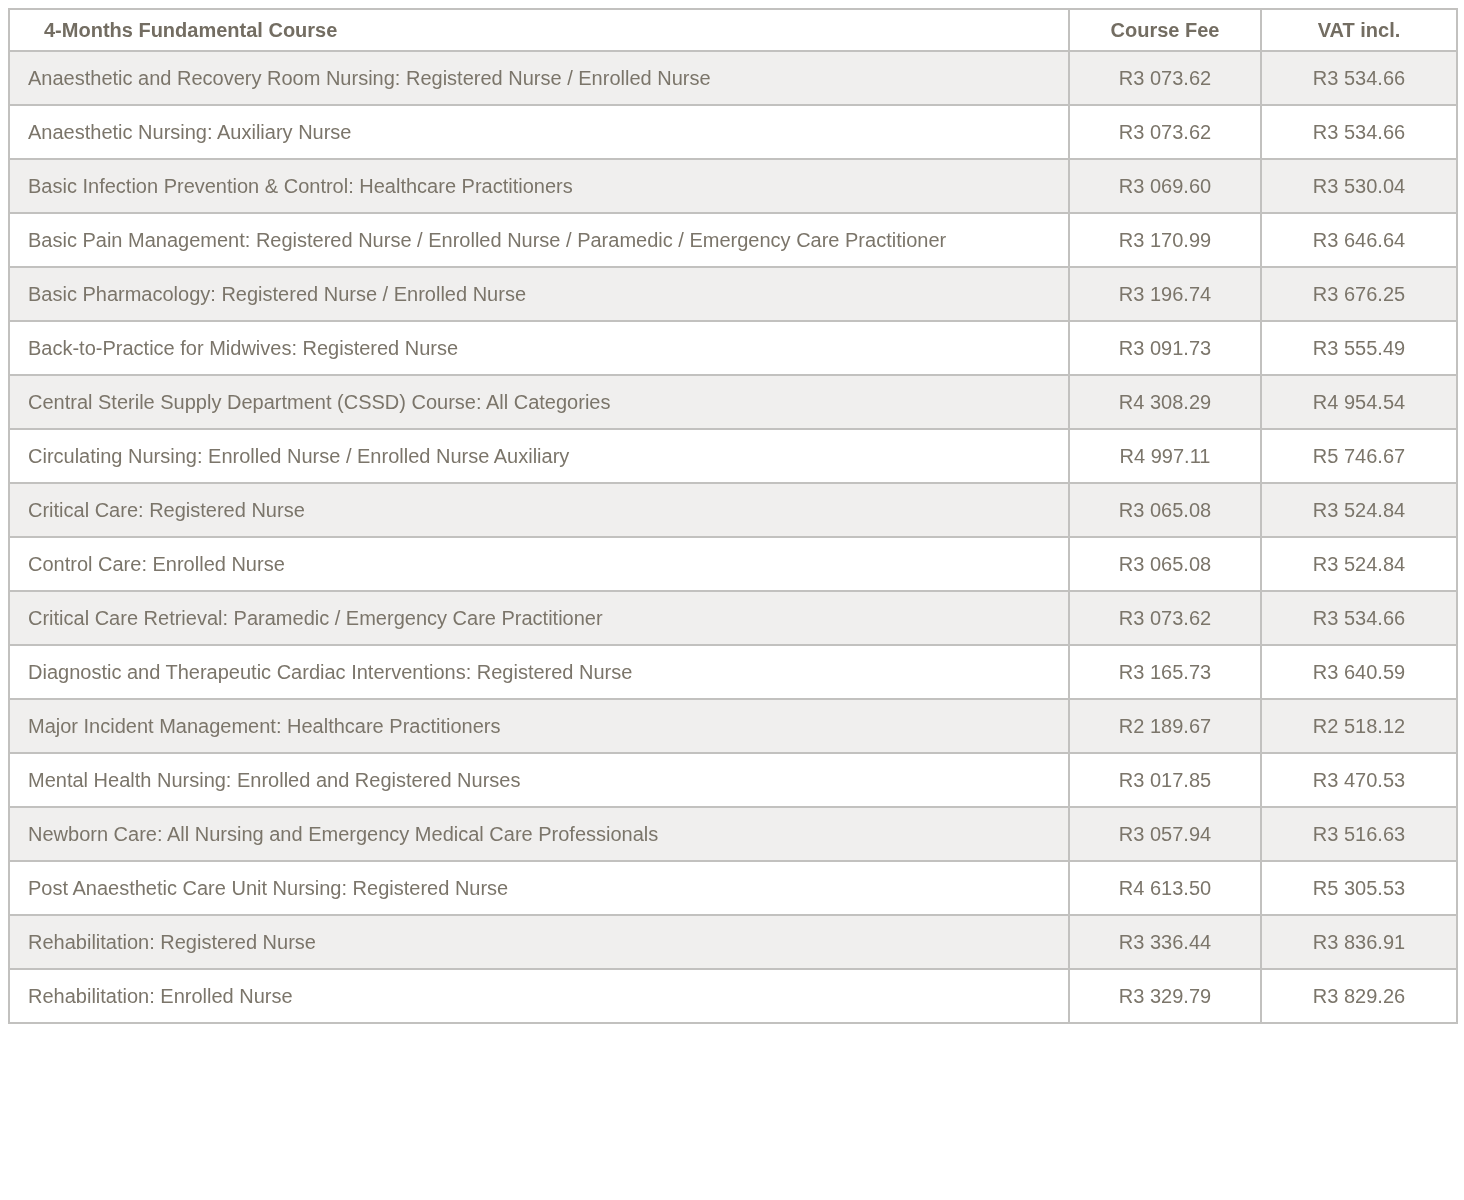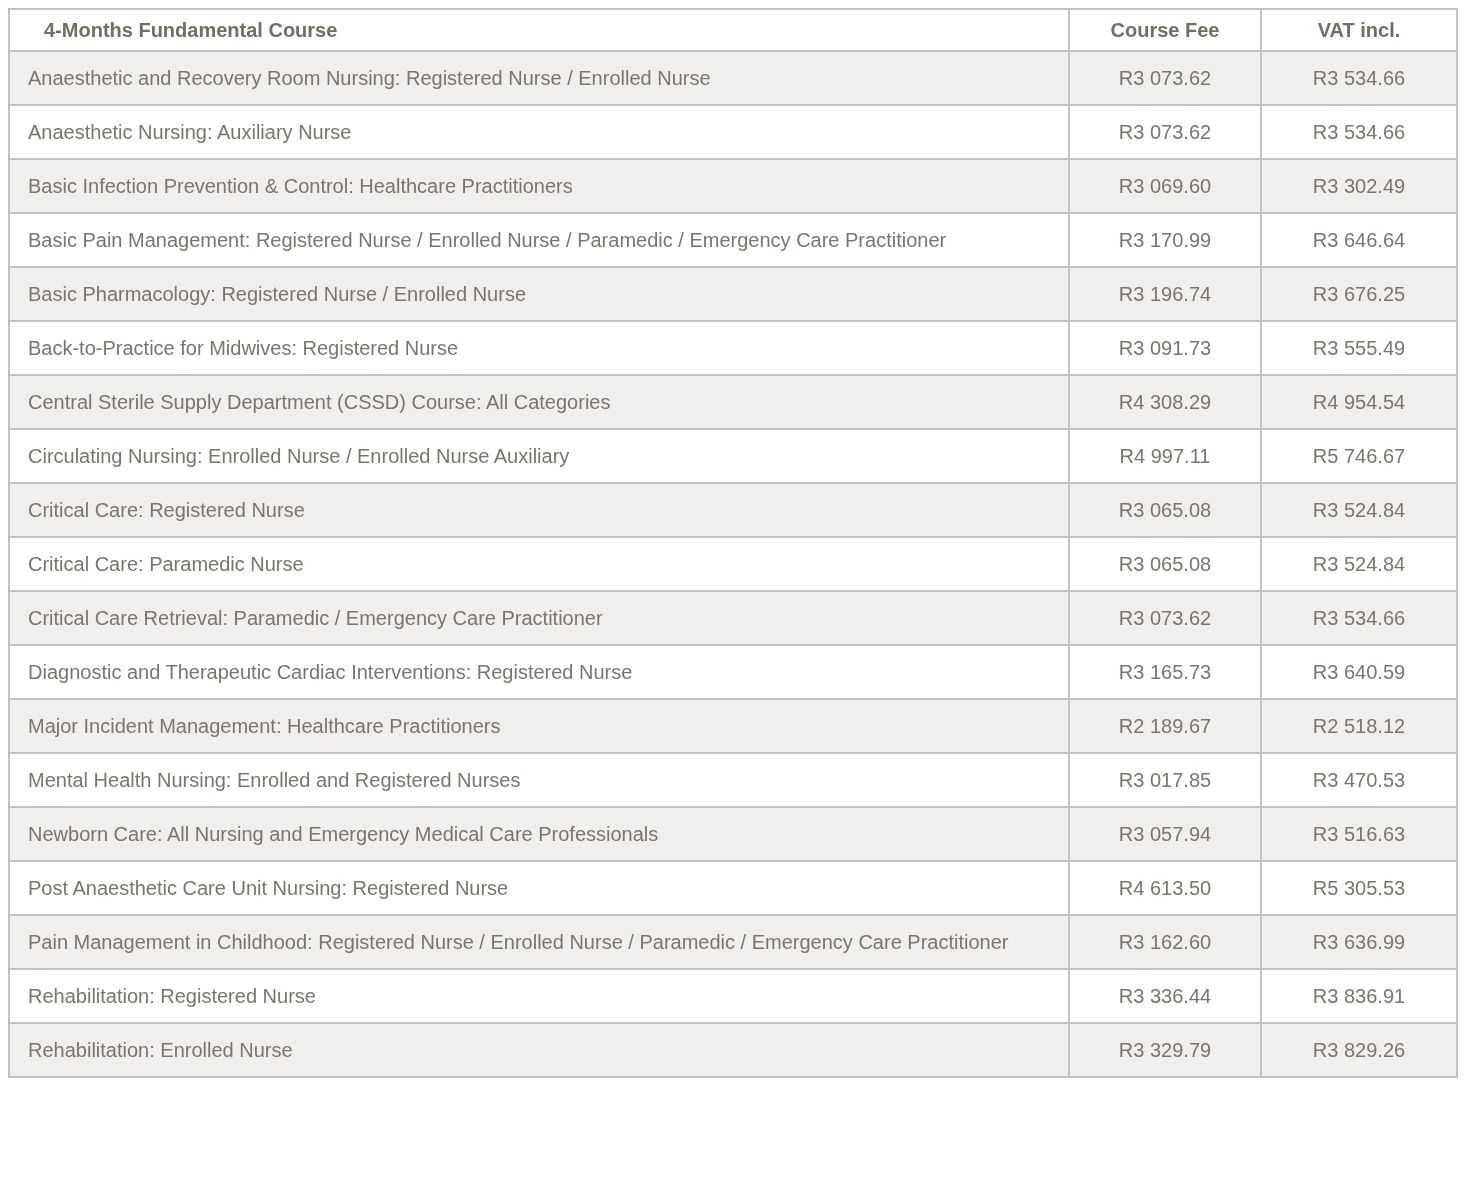--- a/index.html
+++ b/index.html
@@ -86,21 +86,21 @@
         <td class="vat-col">R3 534.66</td>
       </tr>
       <tr>
         <td class="course-col">Anaesthetic Nursing: Auxiliary Nurse</td>
         <td class="fee-col">R3 073.62</td>
         <td class="vat-col">R3 534.66</td>
       </tr>
       <tr>
         <td class="course-col">Basic Infection Prevention &amp; Control: Healthcare Practitioners</td>
         <td class="fee-col">R3 069.60</td>
-        <td class="vat-col">R3 302.49</td>
+        <td class="vat-col">R3 530.04</td>
       </tr>
       <tr>
         <td class="course-col">Basic Pain Management: Registered Nurse / Enrolled Nurse / Paramedic / Emergency Care Practitioner</td>
         <td class="fee-col">R3 170.99</td>
         <td class="vat-col">R3 646.64</td>
       </tr>
       <tr>
         <td class="course-col">Basic Pharmacology: Registered Nurse / Enrolled Nurse</td>
         <td class="fee-col">R3 196.74</td>
         <td class="vat-col">R3 676.25</td>
@@ -119,21 +119,21 @@
         <td class="course-col">Circulating Nursing: Enrolled Nurse / Enrolled Nurse Auxiliary</td>
         <td class="fee-col">R4 997.11</td>
         <td class="vat-col">R5 746.67</td>
       </tr>
       <tr>
         <td class="course-col">Critical Care: Registered Nurse</td>
         <td class="fee-col">R3 065.08</td>
         <td class="vat-col">R3 524.84</td>
       </tr>
       <tr>
-        <td class="course-col">Critical Care: Paramedic Nurse</td>
+        <td class="course-col">Control Care: Enrolled Nurse</td>
         <td class="fee-col">R3 065.08</td>
         <td class="vat-col">R3 524.84</td>
       </tr>
       <tr>
         <td class="course-col">Critical Care Retrieval: Paramedic / Emergency Care Practitioner</td>
         <td class="fee-col">R3 073.62</td>
         <td class="vat-col">R3 534.66</td>
       </tr>
       <tr>
         <td class="course-col">Diagnostic and Therapeutic Cardiac Interventions: Registered Nurse</td>
@@ -154,25 +154,20 @@
         <td class="course-col">Newborn Care: All Nursing and Emergency Medical Care Professionals</td>
         <td class="fee-col">R3 057.94</td>
         <td class="vat-col">R3 516.63</td>
       </tr>
       <tr>
         <td class="course-col">Post Anaesthetic Care Unit Nursing: Registered Nurse</td>
         <td class="fee-col">R4 613.50</td>
         <td class="vat-col">R5 305.53</td>
       </tr>
       <tr>
-        <td class="course-col">Pain Management in Childhood: Registered Nurse / Enrolled Nurse / Paramedic / Emergency Care Practitioner</td>
-        <td class="fee-col">R3 162.60</td>
-        <td class="vat-col">R3 636.99</td>
-      </tr>
-      <tr>
         <td class="course-col">Rehabilitation: Registered Nurse</td>
         <td class="fee-col">R3 336.44</td>
         <td class="vat-col">R3 836.91</td>
       </tr>
       <tr>
         <td class="course-col">Rehabilitation: Enrolled Nurse</td>
         <td class="fee-col">R3 329.79</td>
         <td class="vat-col">R3 829.26</td>
       </tr>
     </tbody>

